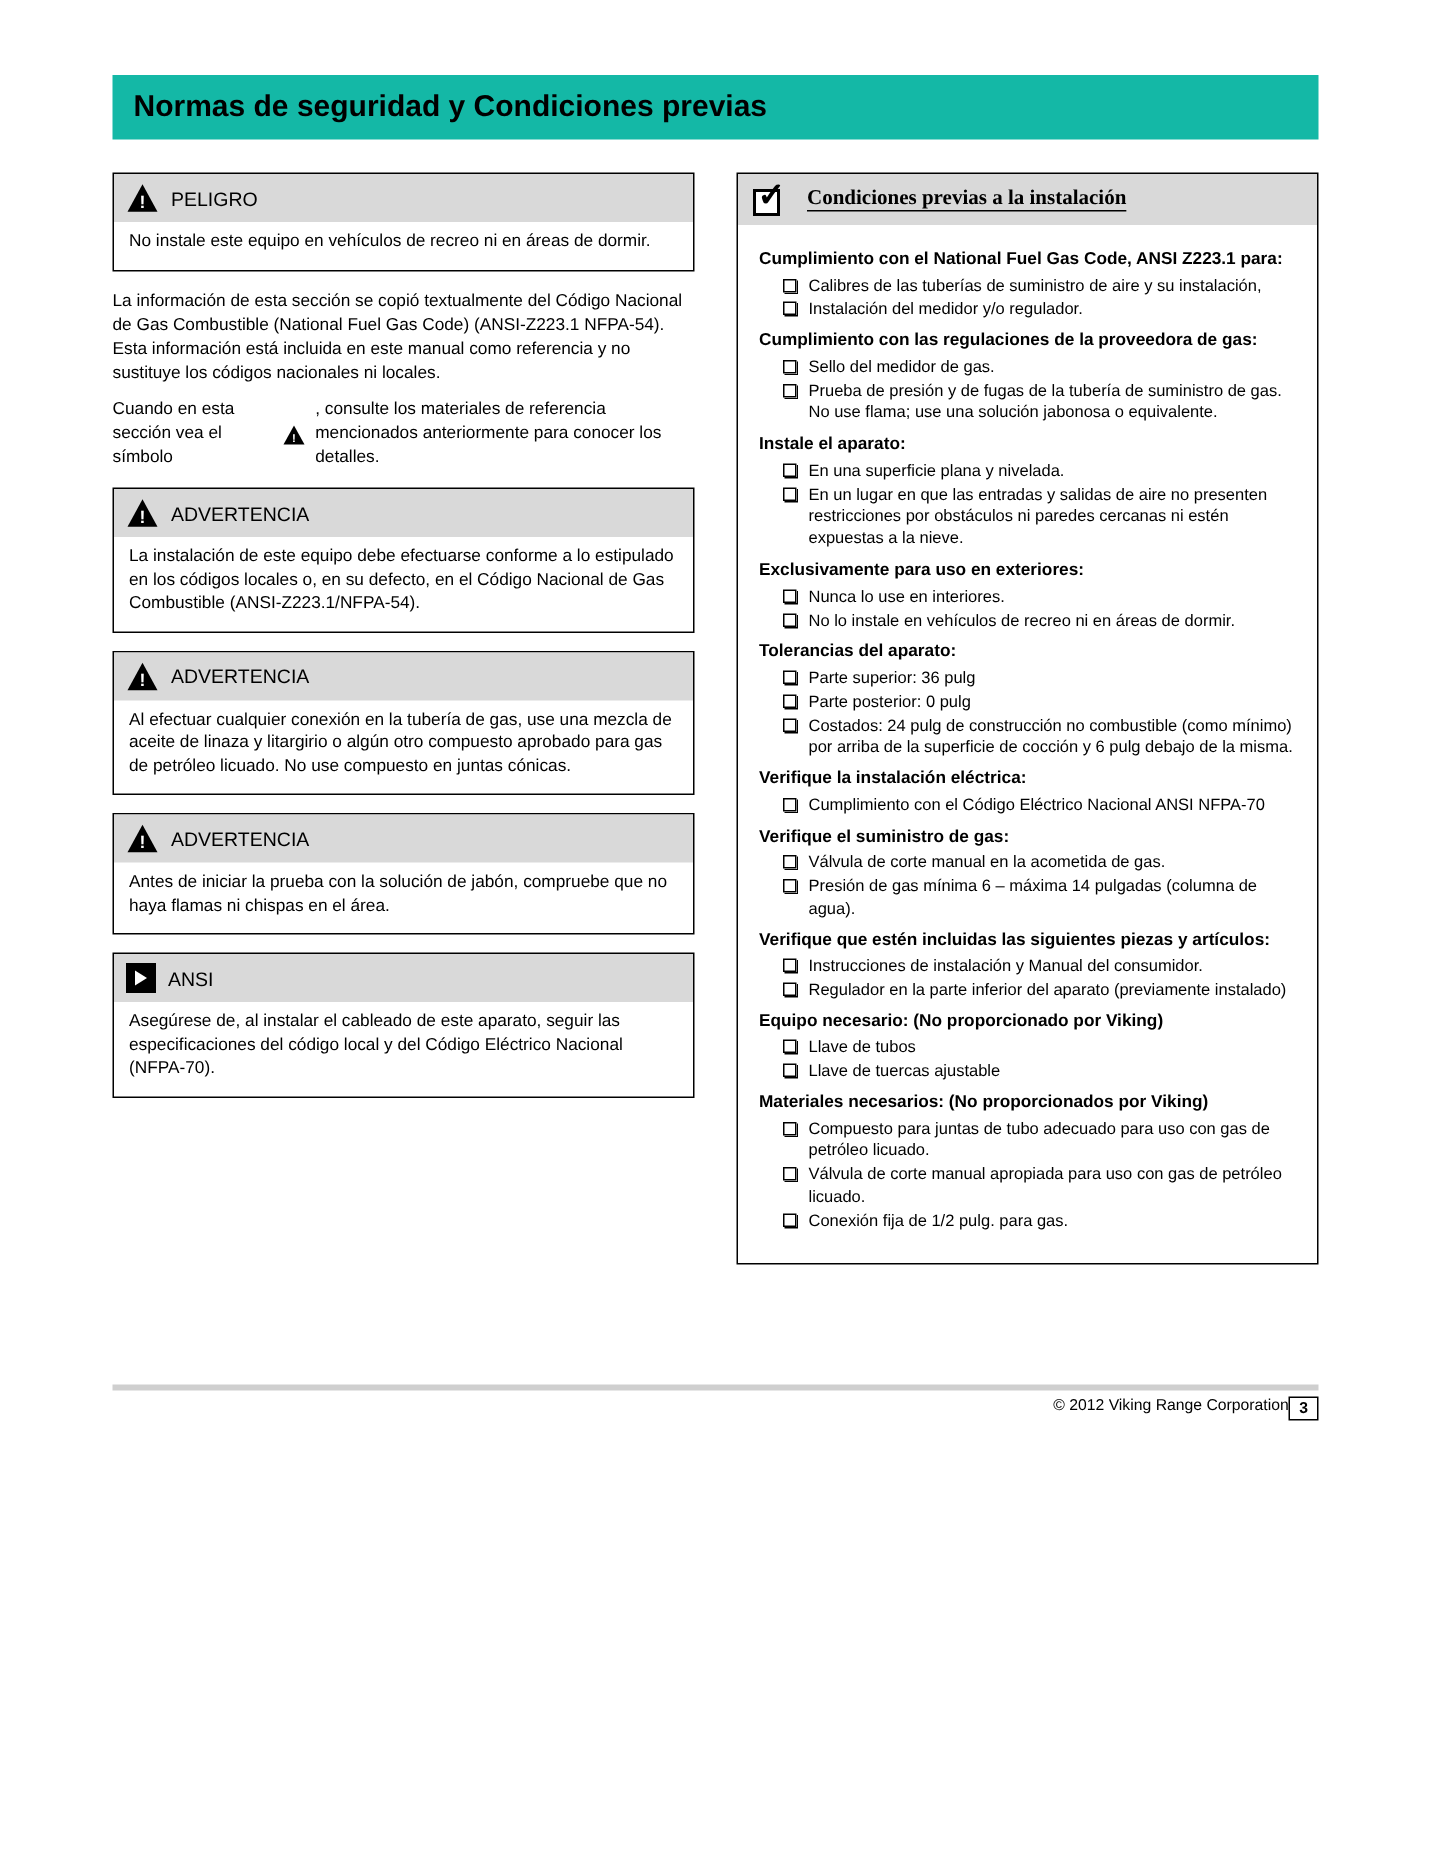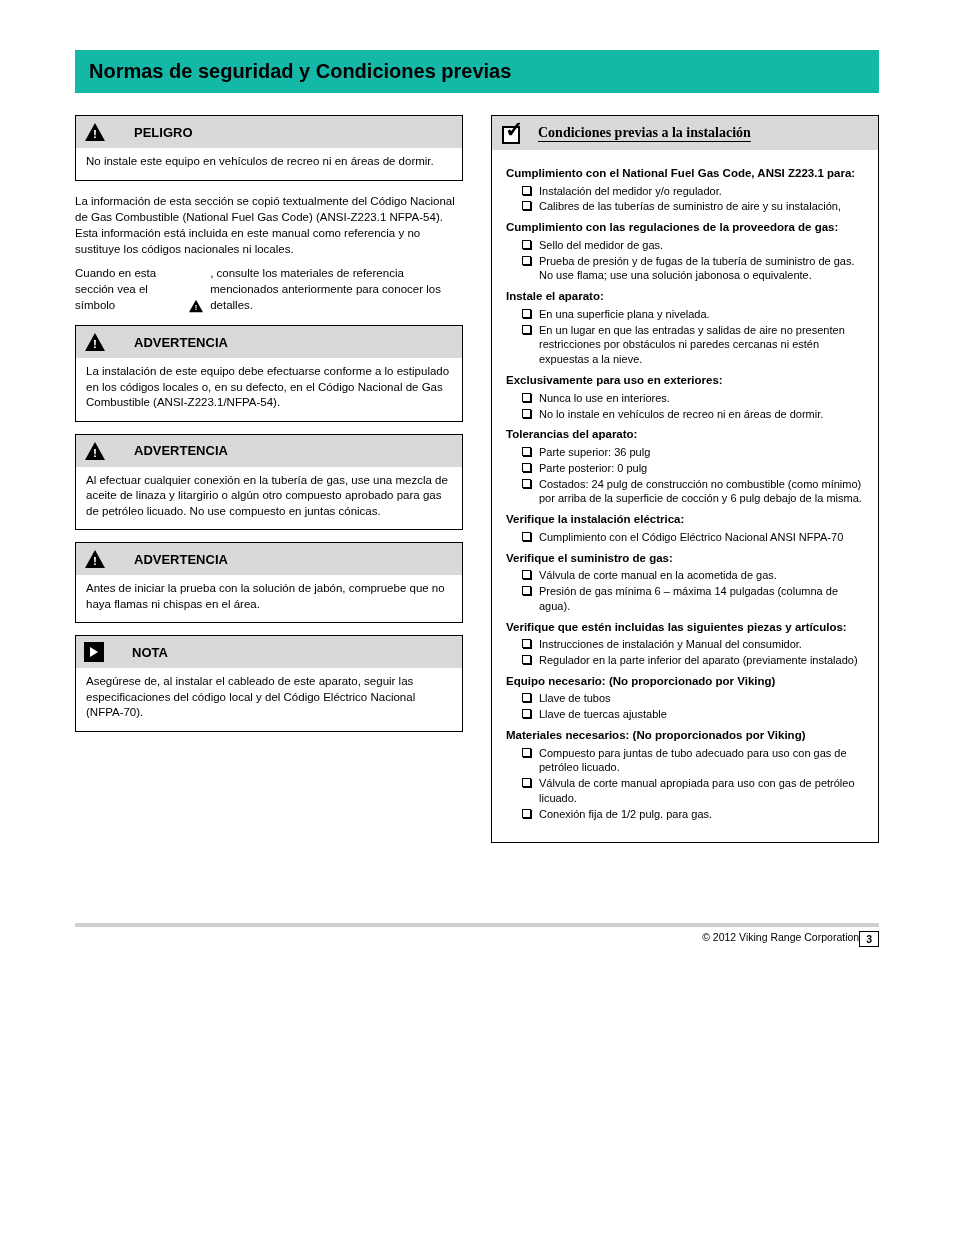--- a/index.html
+++ b/index.html
@@ -33,23 +33,22 @@
     margin-bottom: 12px;
   }
   .box-head {
     background: #d9d9d9;
     padding: 6px 8px;
     display: flex;
     align-items: center;
     gap: 8px;
   }
   .box-head .label {
-    font-weight: bold;
+    font-weight: normal;
     font-size: 13px;
-    margin-left: 20px;
   }
   .box-body {
     padding: 6px 10px 10px 10px;
     font-size: 11.5px;
     line-height: 1.35;
   }
 
   .warn-icon {
     width: 22px; height: 20px;
     display: inline-block;
@@ -70,21 +69,21 @@
     width: 0; height: 0;
     border-left: 8px solid #fff;
     border-top: 5px solid transparent;
     border-bottom: 5px solid transparent;
   }
 
   .para { font-size: 11.5px; line-height: 1.4; margin: 8px 0; }
 
   .inline-warn {
     display: flex;
-    align-items: flex-end;
+    align-items: center;
     gap: 6px;
     font-size: 11.5px;
     line-height: 1.4;
     margin: 8px 0 12px 0;
   }
   .inline-warn .warn-icon { width: 16px; height: 14px; margin-top: 1px; }
 
   
   .checklist {
     border: 1px solid #000;
@@ -232,46 +231,46 @@
             </svg>
         </span>
         <span class="label">ADVERTENCIA</span>
       </div>
       <div class="box-body">Antes de iniciar la prueba con la solución de jabón, compruebe que no haya flamas ni chispas en el área.</div>
     </div>
 
     <div class="box">
       <div class="box-head">
         <span class="arrow-icon"></span>
-        <span class="label">NOTA</span>
+        <span class="label">ANSI</span>
       </div>
       <div class="box-body">Asegúrese de, al instalar el cableado de este aparato, seguir las especificaciones del código local y del Código Eléctrico Nacional (NFPA-70).</div>
     </div>
 
   </div>
 
   <div class="col-right">
     <div class="checklist">
       <div class="checklist-head">
         <span class="check-icon">
           <span class="sq"></span>
             <span class="mk">✓</span>
         </span>
         <span class="checklist-title">Condiciones previas a la instalación</span>
       </div>
       <div class="checklist-body" id="checklist-body">
           <div class="cl-group">
             <div class="cl-group-title">Cumplimiento con el National Fuel Gas Code, ANSI Z223.1 para:</div>
             <div class="cl-item">
               <span class="cl-box"></span>
+              <span class="cl-text">Calibres de las tuberías de suministro de aire y su instalación,</span>
+            </div>
+            <div class="cl-item">
+              <span class="cl-box"></span>
               <span class="cl-text">Instalación del medidor y/o regulador.</span>
-            </div>
-            <div class="cl-item">
-              <span class="cl-box"></span>
-              <span class="cl-text">Calibres de las tuberías de suministro de aire y su instalación,</span>
             </div>
           </div>
           <div class="cl-group">
             <div class="cl-group-title">Cumplimiento con las regulaciones de la proveedora de gas:</div>
             <div class="cl-item">
               <span class="cl-box"></span>
               <span class="cl-text">Sello del medidor de gas.</span>
             </div>
             <div class="cl-item">
               <span class="cl-box"></span>

